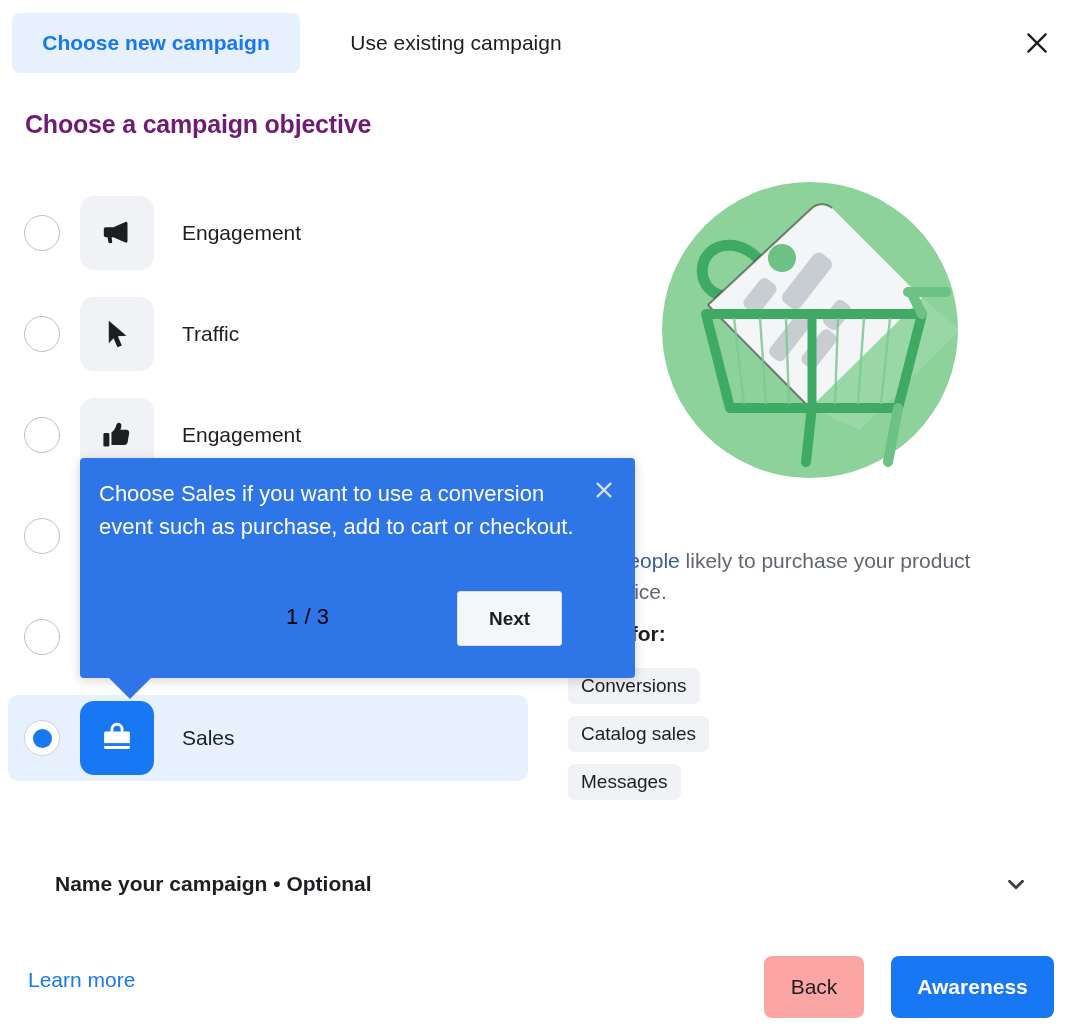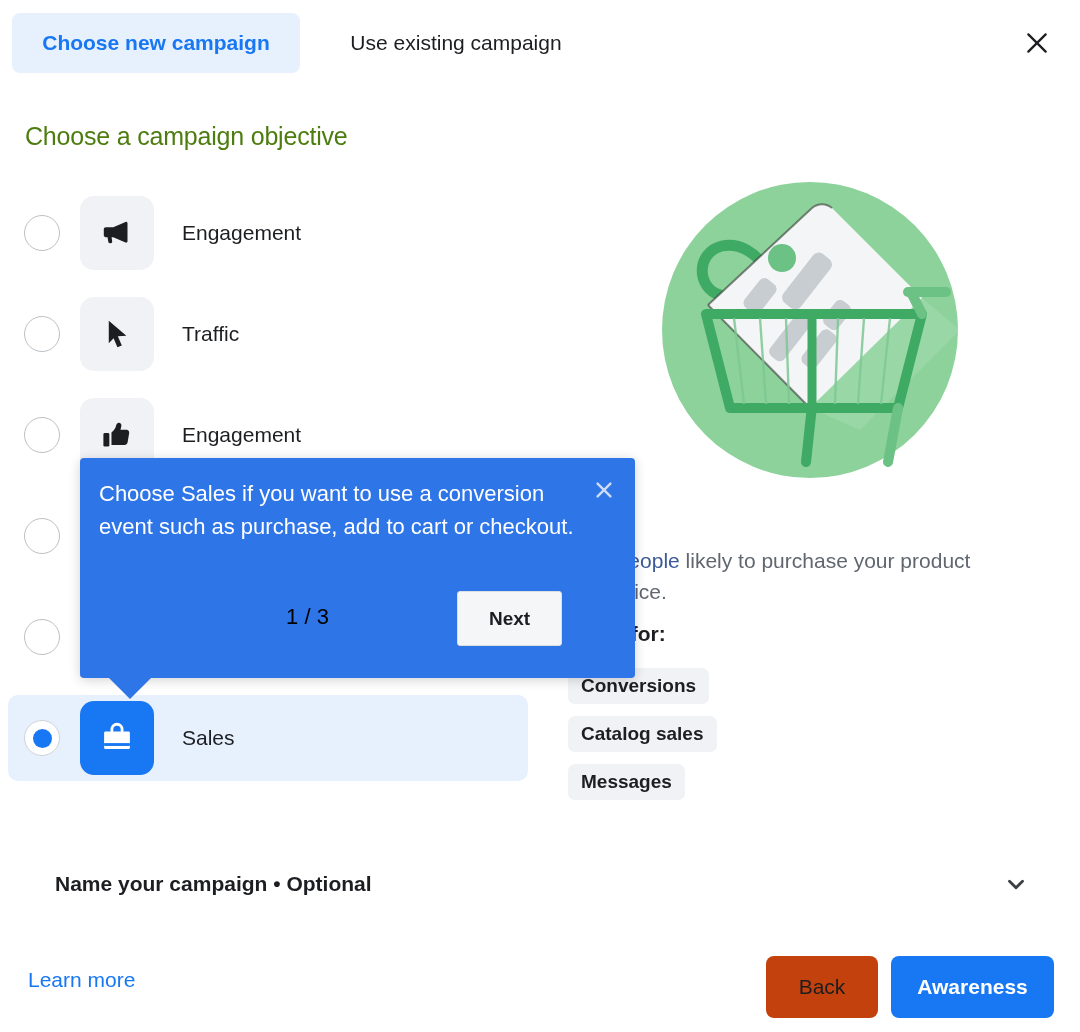--- a/index.html
+++ b/index.html
@@ -28,22 +28,22 @@
   }
   .close-x {
     position:absolute; right:22px; top:22px; width:42px; height:42px;
     display:flex; align-items:center; justify-content:center; cursor:pointer;
     border-radius:50%;
   }
   .close-x svg { display:block; }
 
   
   .section-title {
-    position:absolute; left:25px; top:122px;
-    font-size:25px; font-weight:400; color:#4d7c0f; letter-spacing:-0.2px;
+    position:absolute; left:25px; top:110px;
+    font-size:25px; font-weight:700; color:#701a75; letter-spacing:-0.2px;
   }
 
   
   .objective-list { position:absolute; left:8px; top:190px; width:520px; }
   .obj-row {
     position:relative; display:flex; align-items:center;
     height:86px; margin-bottom:15px; border-radius:10px; padding-left:16px;
     cursor:pointer;
   }
   .obj-row.selected { background:#e7f0fd; width:520px; }
@@ -81,21 +81,21 @@
     font-size:21px; line-height:31px; color:#606770;
   }
   .detail-desc a { color:#3b5998; text-decoration:none; cursor:pointer; }
   .goodfor-label {
     position:absolute; left:10px; top:442px;
     font-size:21px; font-weight:700; color:#1c1e21;
   }
   .tags { position:absolute; left:8px; top:488px; }
   .tag {
     display:inline-block; background:#f0f2f5; color:#1c1e21;
-    font-size:19px; font-weight:700; border-radius:7px;
+    font-size:19px; font-weight:400; border-radius:7px;
     padding:7px 13px; margin-bottom:12px;
   }
   .tag-row { display:block; }
 
   
   .tooltip {
     position:absolute; left:80px; top:458px; width:555px; height:220px;
     background:#2e75e8; border-radius:4px;
     box-shadow:0 2px 12px rgba(0,0,0,0.18);
     z-index:40;
@@ -140,21 +140,21 @@
   .learn-more {
     position:absolute; left:28px; top:18px;
     font-size:21px; color:#1877f2; cursor:pointer; text-decoration:none;
   }
   .btn {
     position:absolute; top:6px; height:62px; border-radius:8px;
     display:flex; align-items:center; justify-content:center;
     font-size:21px; font-weight:700; cursor:pointer; border:none;
     font-family:"Liberation Sans", sans-serif;
   }
-  .btn-back { right:202px; width:112px; background:#c2410c; color:#1c1e21; font-weight:400; }
+  .btn-back { right:216px; width:100px; background:#fca5a5; color:#1c1e21; font-weight:400; }
   .btn-continue { right:26px; width:163px; background:#1877f2; color:#ffffff; }
 </style>
 </head>
 <body>
 
 <div class="root">
 
   <div class="tabbar">
     <div class="tab tab-new">
       <span>Choose new campaign</span>

